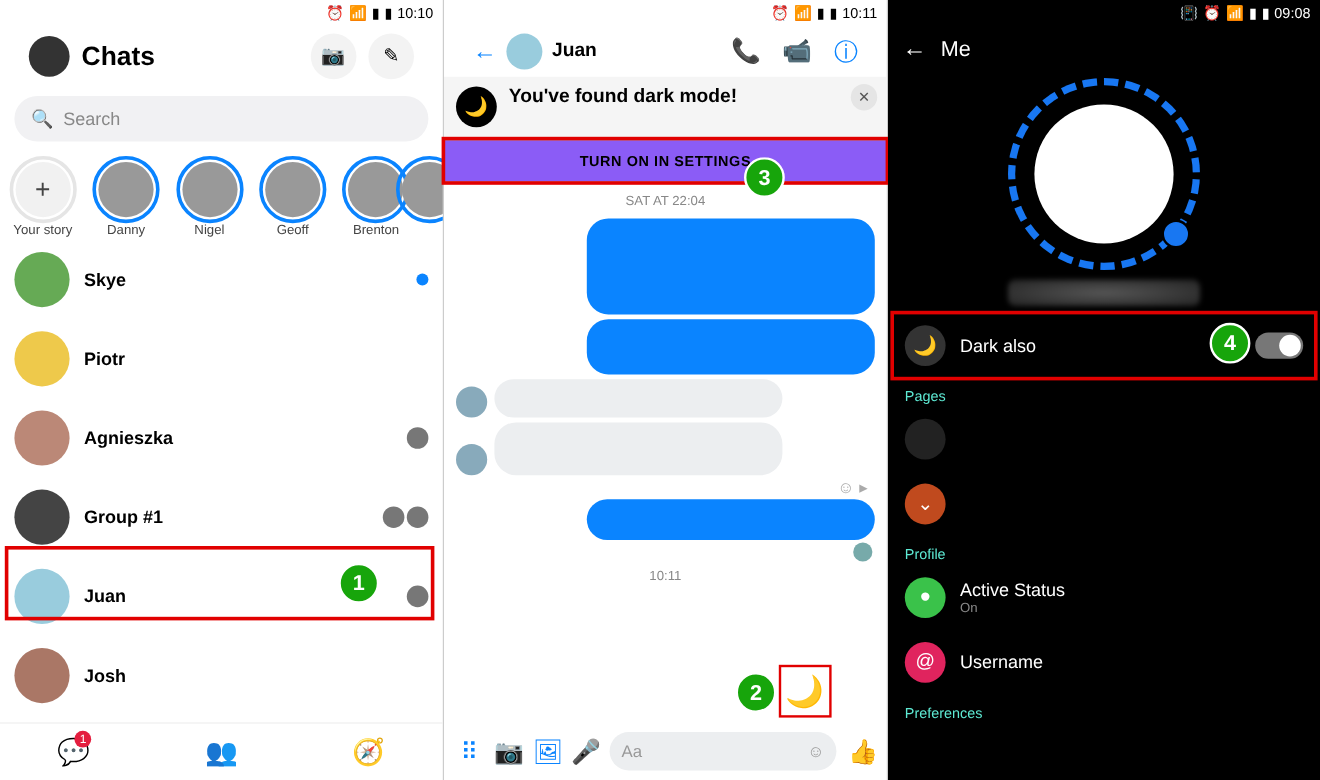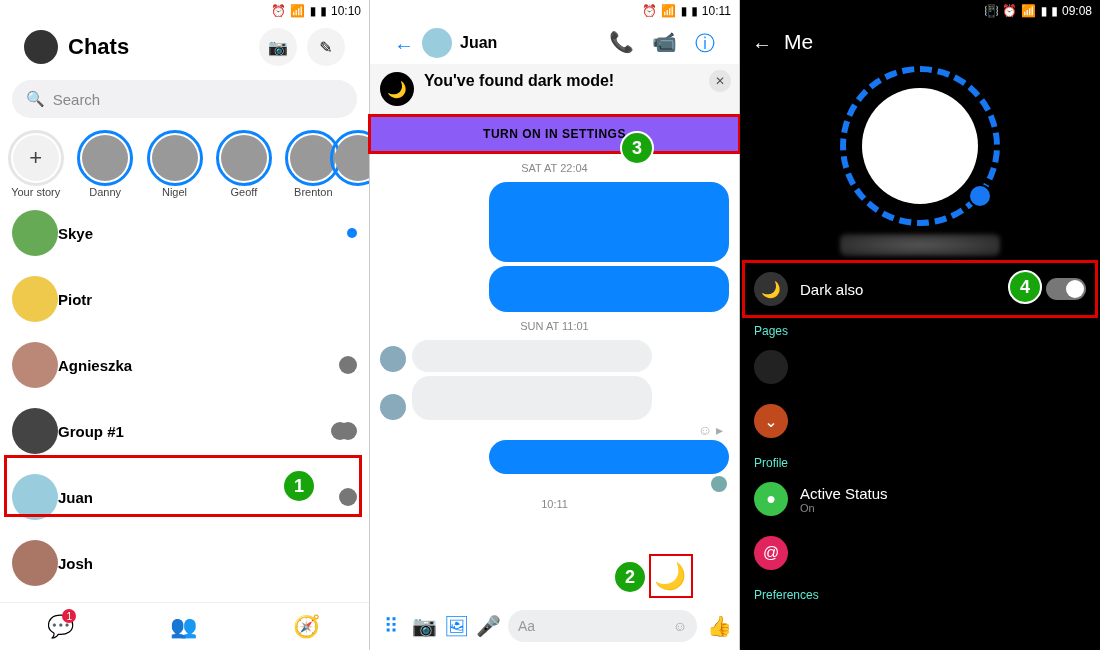--- a/index.html
+++ b/index.html
@@ -16,21 +16,21 @@
   .title { font-weight:700; font-size:22px; flex:1; }
   .circle-btn { width:38px; height:38px; border-radius:50%; background:#f3f3f3; display:flex; align-items:center; justify-content:center; font-size:16px; }
   .searchbar { margin:8px 12px; background:#f1f1f3; border-radius:22px; height:38px; display:flex; align-items:center; padding:0 14px; color:#888; font-size:15px; gap:8px;}
   .stories { display:flex; padding:4px 4px 2px 4px; gap:6px; overflow:hidden;}
   .story { display:flex; flex-direction:column; align-items:center; width:68px; font-size:11px; color:#444;}
   .story .ring { width:56px; height:56px; border-radius:50%; border:3px solid #0a84ff; display:flex; align-items:center; justify-content:center;}
   .story .ring.none { border-color:#e5e5e5; }
   .story .ring .inner { width:46px; height:46px; border-radius:50%; background:#999;}
   .story .plus { width:46px; height:46px; border-radius:50%; background:#f1f1f1; display:flex;align-items:center;justify-content:center; font-size:22px; font-weight:300;}
   .chatlist { display:flex; flex-direction:column; }
-  .chatrow { display:flex; align-items:center; padding:10px 12px; position:relative;}
+  .chatrow { display:flex; align-items:center; padding:10px 12px; gap:12px; position:relative;}
   .chatrow .av { width:46px; height:46px; border-radius:50%; background:#888; flex:0 0 auto;}
   .chatrow .nm { font-weight:600; font-size:15px; flex:1; }
   .dot-blue { width:10px; height:10px; border-radius:50%; background:#0a84ff; }
   .mini { width:18px; height:18px; border-radius:50%; background:#777; }
   .redbox { position:absolute; border:3px solid #e10000; pointer-events:none; }
   .step { width:34px; height:34px; border-radius:50%; background:#17a50b; color:#fff; display:flex; align-items:center; justify-content:center; font-weight:700; font-size:18px; border:2px solid #fff; position:absolute; pointer-events:none; z-index:5;}
   .bottomnav { position:absolute; bottom:0; left:0; right:0; height:48px; display:flex; border-top:1px solid #eee;}
   .bottomnav .tab { flex:1; display:flex; align-items:center; justify-content:center; font-size:22px; color:#aaa; position:relative;}
   .bottomnav .tab.active { color:#000;}
   .badge { position:absolute; top:6px; right:38%; background:#e41e3f; color:#fff; width:14px; height:14px; border-radius:50%; font-size:10px; display:flex; align-items:center; justify-content:center;}
@@ -229,21 +229,20 @@
     </div>
 
   <div class="thread">
     <div class="ts">SAT AT 22:04</div>
     <div class="row right">
         <div class="bubble blue big"></div>
       </div>
     <div class="row right">
         <div class="bubble blue"></div>
       </div>
-    <div class="ts">SUN AT 11:01</div>
     <div class="row">
         <div class="av2"></div>
         <div class="bubble grey"></div>
       </div>
     <div class="row">
         <div class="av2"></div>
         <div class="bubble grey" style="height:44px;"></div>
       </div>
     <div class="reactbar">☺ ▸</div>
     <div class="row right">
@@ -277,21 +276,21 @@
   <div class="statusbar dark">
     <span>📳</span>
     <span>⏰</span>
     <span>📶</span>
     <span>▮</span>
     <span>▮</span>
     <span>09:08</span>
   </div>
   <div class="header3">
     <span style="font-size:20px">←</span>
-    <span style="font-size:21px">Me</span>
+    <span style="font-size:18px">Me</span>
   </div>
   <div class="codewrap">
     <div class="scancode">
       <div class="outer"></div>
         <div class="innerc"></div>
         <div class="msgr"></div>
     </div>
     <div class="blurname"></div>
   </div>
 
@@ -326,15 +325,16 @@
       </div>
     <div>
       <div class="lbl">Active Status</div>
       <div class="sub">On</div>
     </div>
   </div>
   <div class="setrow">
     <div class="ci" style="background:#e0245e;color:#fff">
         <span>@</span>
       </div>
+    <div class="lbl">Username</div>
   </div>
   <div class="sect">Preferences</div>
 </div>
 
 </body></html>

